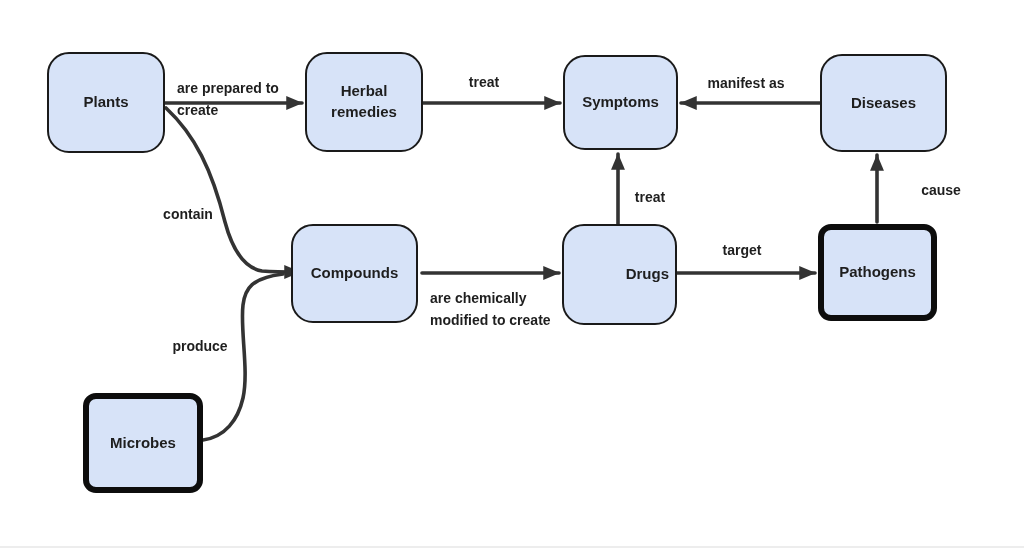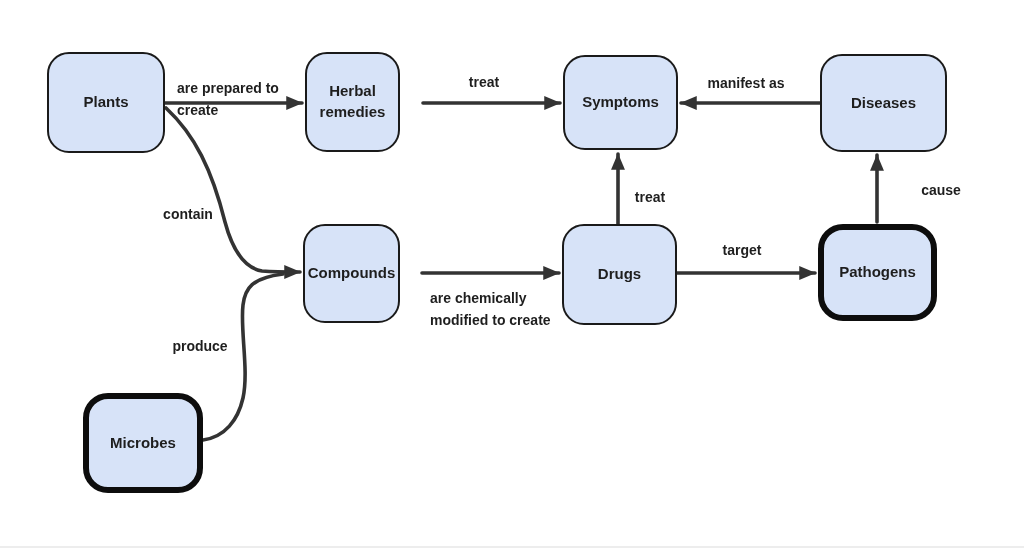--- a/index.html
+++ b/index.html
@@ -18,21 +18,21 @@
   svg.edges{position:absolute;left:0;top:0;display:block;}
   .edge-path{stroke:var(--edge-stroke);stroke-width:3.6;fill:none;stroke-linecap:round;}
   .node{
     position:absolute;box-sizing:border-box;
     display:flex;align-items:center;justify-content:center;text-align:center;
     background:var(--node-fill);
     border:2.3px solid var(--node-border);border-radius:22px;
     font-weight:700;font-size:15px;line-height:1.38;color:var(--label-text);
     padding:4px 6px;
   }
-  .node.emphasis{border-width:6.8px;border-color:var(--emphasis-border);border-radius:25px;text-align:right;}
+  .node.emphasis{border-width:6.8px;border-color:var(--emphasis-border);border-radius:13px;text-align:right;}
   .edge-label{
     position:absolute;font-weight:700;font-size:14px;line-height:22px;
     color:var(--label-text);white-space:nowrap;
   }
   .edge-label.wrap{white-space:normal;}
   .edge-label.centered{transform:translateX(-50%);text-align:center;}
   .bottom-rule{position:absolute;left:0;top:546px;width:1024px;height:2px;background:#ededed;}
 </style>
 </head>
 <body>
@@ -53,33 +53,33 @@
     <path class="edge-path" d="M203,440 C225,437 238,420 243,398 C249,370 240,330 243,305 C245,288 252,278 283,274"></path>
     <path class="edge-path" d="M422,273 L559,273" marker-end="url(#ah)"></path>
     <path class="edge-path" d="M618,224 L618,154" marker-end="url(#ah)"></path>
     <path class="edge-path" d="M677,273 L815,273" marker-end="url(#ah)"></path>
     <path class="edge-path" d="M877,222 L877,155" marker-end="url(#ah)"></path>
   </svg>
 
   <div class="node" style="left:47px;top:52px;width:118px;height:101px;">
     <span>Plants</span>
   </div>
-  <div class="node" style="left:305px;top:52px;width:95px;height:100px;">
+  <div class="node" style="left:305px;top:52px;width:118px;height:100px;">
     <span>Herbal remedies</span>
   </div>
   <div class="node" style="left:563px;top:55px;width:115px;height:95px;">
     <span>Symptoms</span>
   </div>
   <div class="node" style="left:820px;top:54px;width:127px;height:98px;">
     <span>Diseases</span>
   </div>
-  <div class="node" style="left:303px;top:224px;width:97px;height:99px;">
+  <div class="node" style="left:291px;top:224px;width:127px;height:99px;">
     <span>Compounds</span>
   </div>
-  <div class="node" style="left:562px;top:224px;width:115px;height:101px;">
+  <div class="node" style="left:562px;top:224px;width:115px;height:101px;justify-content:flex-end;">
     <span>Drugs</span>
   </div>
   <div class="node emphasis" style="left:818px;top:224px;width:119px;height:97px;">
     <span>Pathogens</span>
   </div>
   <div class="node emphasis" style="left:83px;top:393px;width:120px;height:100px;">
     <span>Microbes</span>
   </div>
 
   <div class="edge-label wrap" style="left:177px;top:40px;width:102px;margin-top:37px;">are prepared to create</div>

